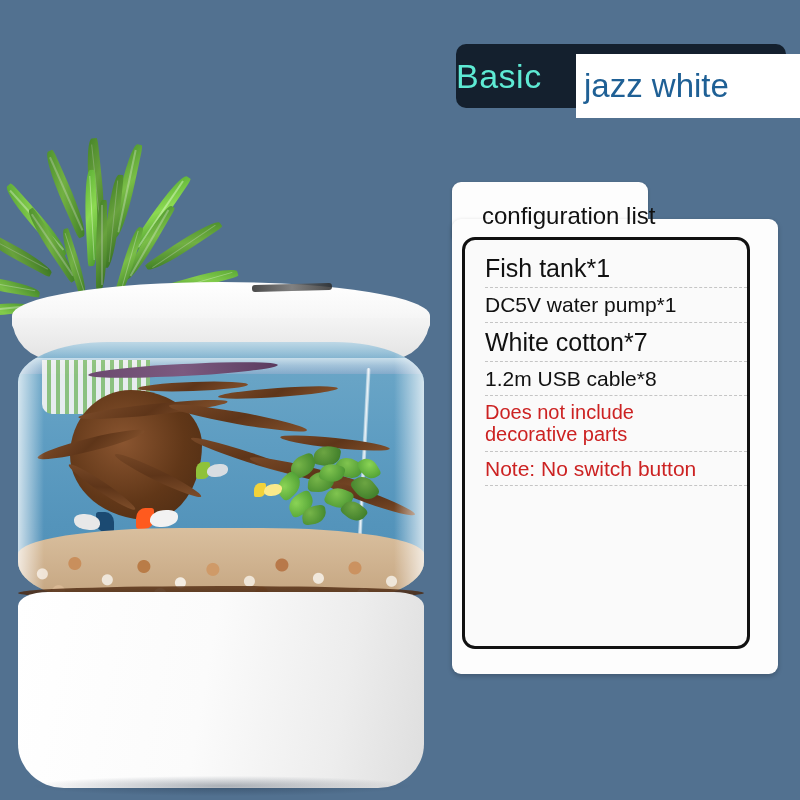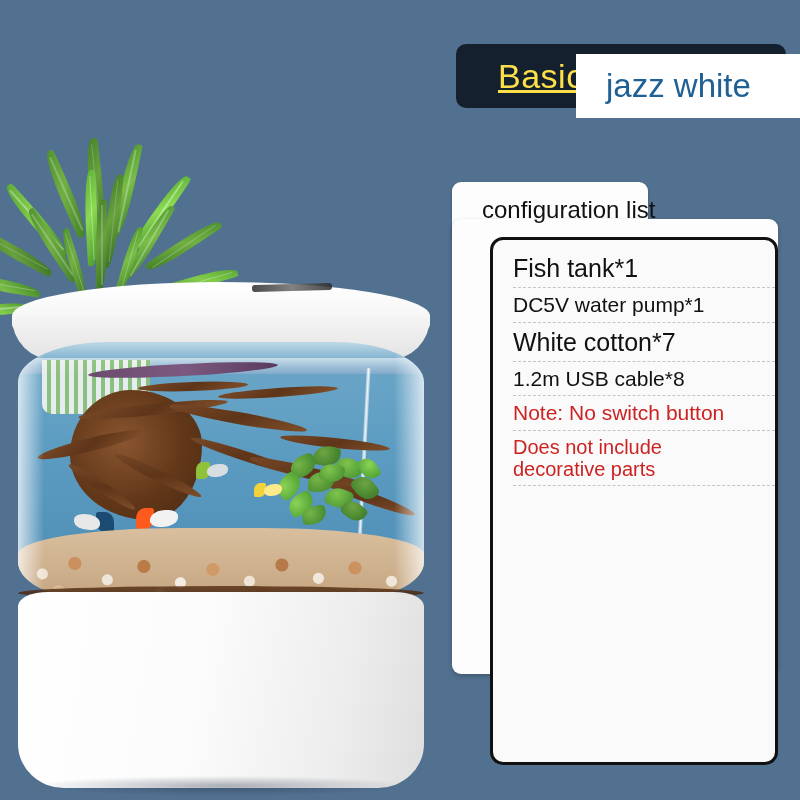--- a/index.html
+++ b/index.html
@@ -17,76 +17,73 @@
   
   .banner {
     position: absolute;
     left: 456px; top: 44px;
     width: 330px; height: 64px;
     background: #14202e;
     border-radius: 10px;
     display: flex; align-items: center;
   }
   .banner-title {
-    color: #fde047;
+    color: #5eead4;
     font-size: 34px;
     letter-spacing: 0.5px;
-    margin-left: 42px;
-    text-decoration: underline;
   }
   .variant-chip {
     position: absolute;
     left: 576px; top: 54px;
     width: 224px; height: 64px;
     background: #ffffff;
     overflow: hidden;
     display: flex; align-items: center;
   }
   .variant-label {
     color: #1f6095;
     font-size: 33px;
-    margin-left: 30px;
+    margin-left: 8px;
     white-space: nowrap;
   }
 
   
   .config-tab {
     position: absolute;
     left: 452px; top: 182px;
     width: 196px; height: 56px;
     background: #fdfdfd;
     border-radius: 9px 9px 0 0;
     box-shadow: 0 1px 3px rgba(0,0,0,.25);
   }
   .config-tab-label {
     position: absolute;
-    left: 482px; top: 196px;
+    left: 482px; top: 202px;
     font-size: 24px;
     color: #111;
     white-space: nowrap;
     z-index: 6;
   }
   .config-card {
     position: absolute;
     left: 452px; top: 219px;
     width: 326px; height: 455px;
     background: #fdfdfd;
     border-radius: 9px;
     box-shadow: 0 2px 5px rgba(0,0,0,.22);
   }
   .config-inner {
     position: absolute;
     left: 462px; top: 237px;
-    width: 288px; height: 528px;
+    width: 288px; height: 412px;
     background: #fafafa;
     border: 3px solid #111;
     border-radius: 13px;
     padding: 14px 0 6px 0;
     overflow: hidden;
-    margin-left: 28px;
   }
   .spec-list { list-style: none; padding: 0 0 0 20px; }
   .spec-item {
     color: #111;
     line-height: 1.12;
     padding-bottom: 5px;
     margin-bottom: 5px;
     border-bottom: 1px dashed #c5c5c5;
     padding-right: 10px;
     white-space: pre-line;
@@ -335,19 +332,19 @@
   <div class="config-tab"></div>
   <div class="config-tab-label">configuration list</div>
 
   <div class="config-card"></div>
   <div class="config-inner">
     <ul class="spec-list" id="specList">
         <li class="spec-item sz-lg">Fish tank*1</li>
         <li class="spec-item sz-md">DC5V water pump*1</li>
         <li class="spec-item sz-lg">White cotton*7</li>
         <li class="spec-item sz-md">1.2m USB cable*8</li>
-        <li class="spec-item sz-md warn">Note: No switch button</li>
         <li class="spec-item sz-sm warn">Does not include
 decorative parts</li>
+        <li class="spec-item sz-md warn">Note: No switch button</li>
       </ul>
   </div>
 
 </div>
 
 </body></html>

